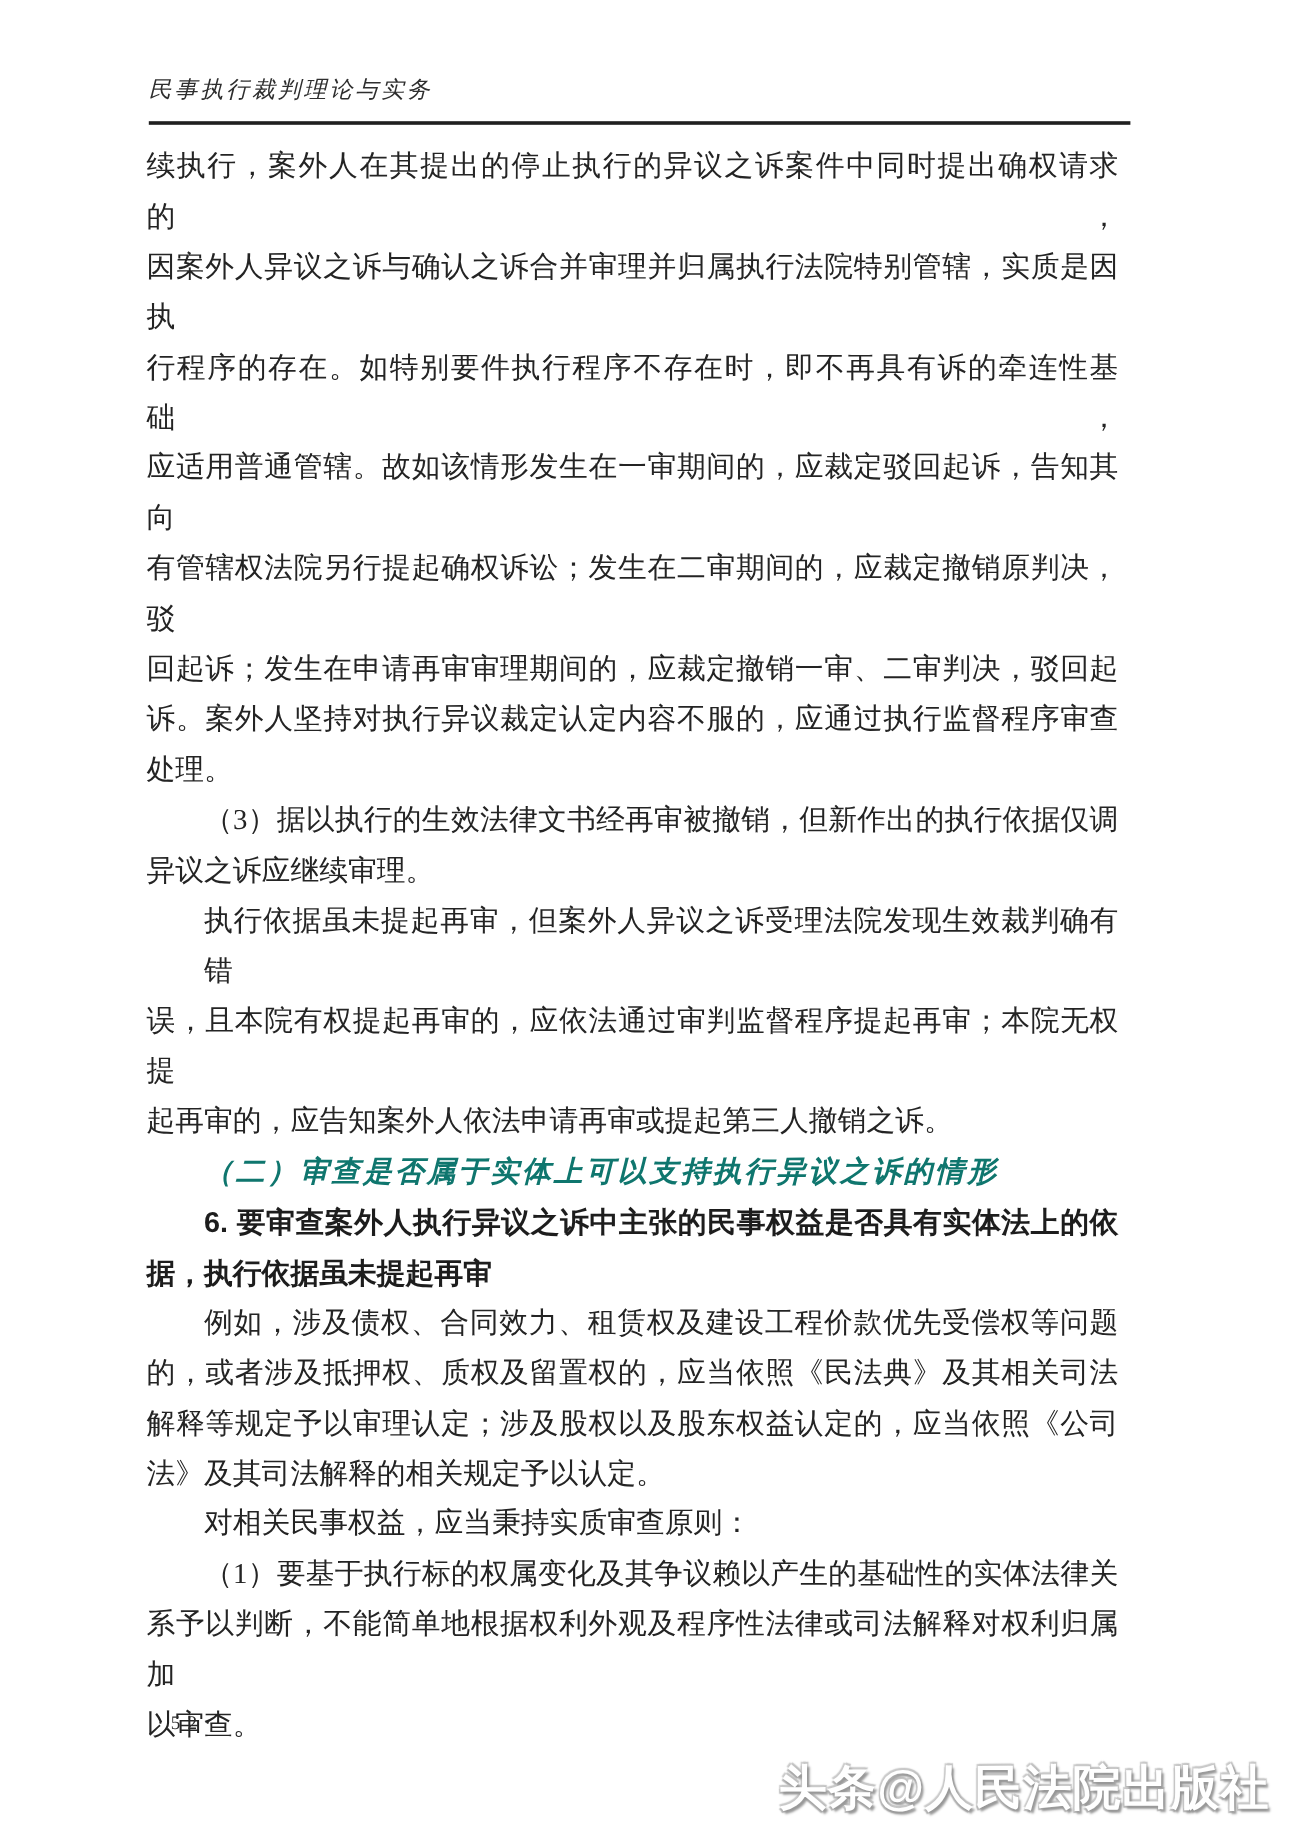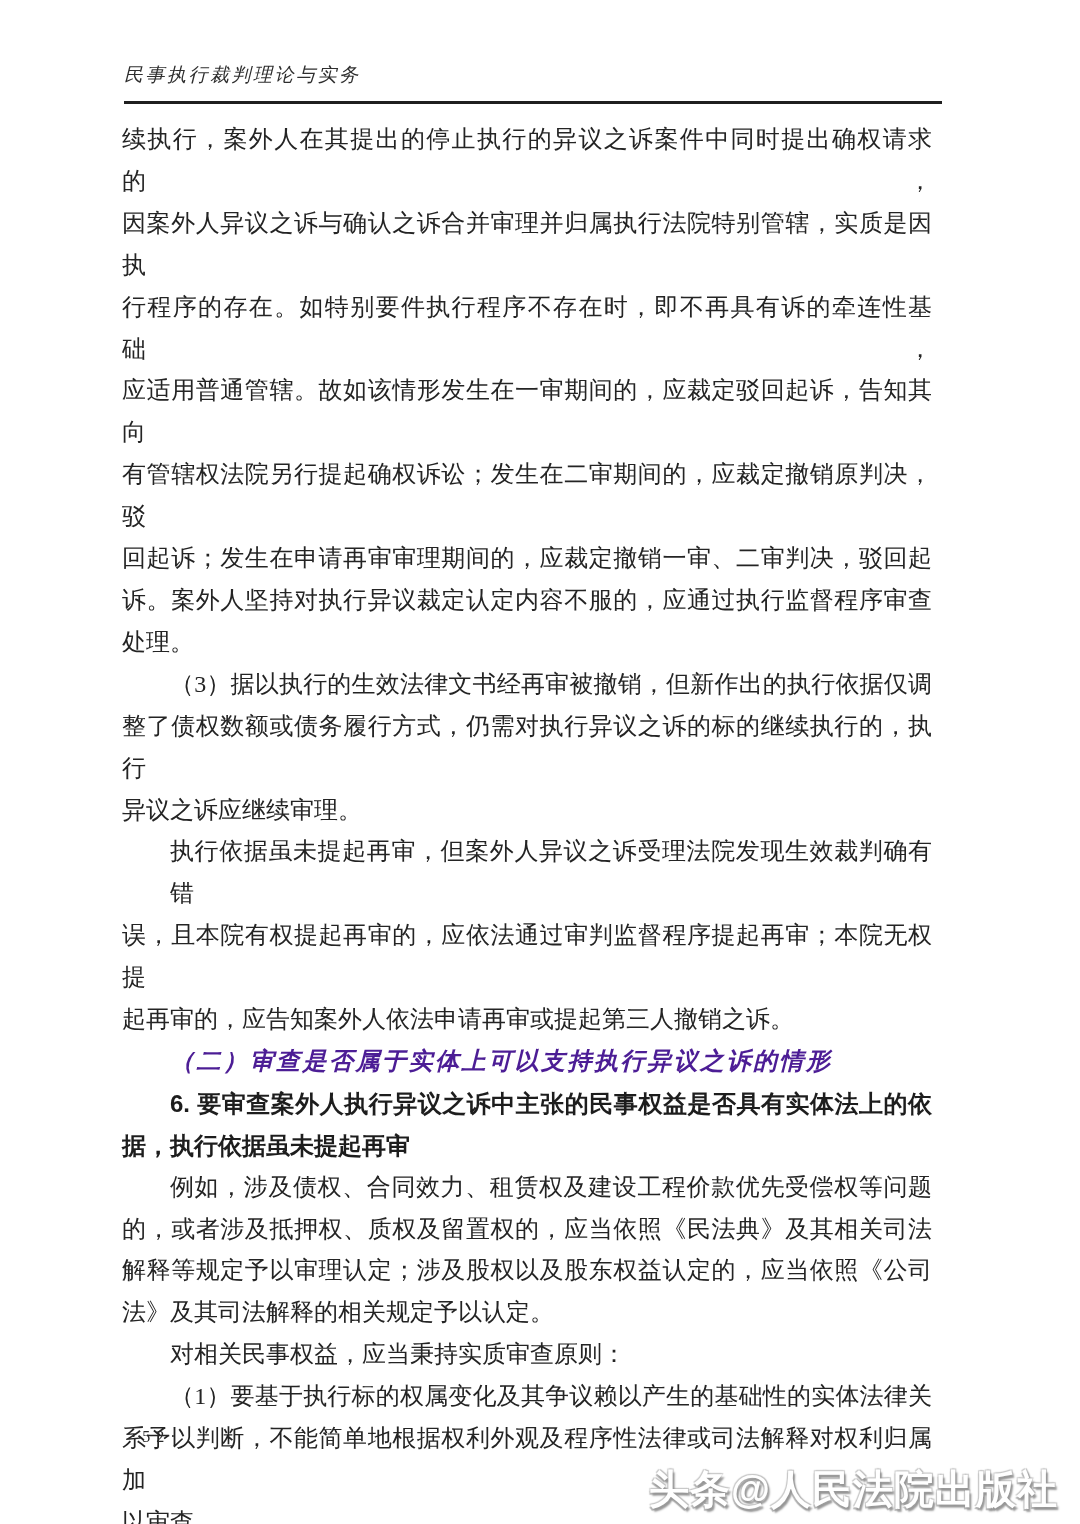--- a/index.html
+++ b/index.html
@@ -49,21 +49,21 @@
   .line.indent { padding-left: 48px; }
   .line.h-bold {
     font-family: "Liberation Sans", sans-serif;
     font-weight: 700;
     color: #1d1d1d;
   }
   .line.h-kaiti {
     font-style: italic;
     font-weight: 600;
     letter-spacing: 2.5px;
-    color: #4c1d95;
+    color: #0f766e;
   }
 
   
   .page-number {
     position: absolute;
     left: 131px; top: 1428px;
     font-size: 16px;
     letter-spacing: 6px;
     color: #2a2a2a;
   }
@@ -95,21 +95,20 @@
   <main class="text-block">
       <div class="line justify">续执行，案外人在其提出的停止执行的异议之诉案件中同时提出确权请求的，</div>
       <div class="line justify">因案外人异议之诉与确认之诉合并审理并归属执行法院特别管辖，实质是因执</div>
       <div class="line justify">行程序的存在。如特别要件执行程序不存在时，即不再具有诉的牵连性基础，</div>
       <div class="line justify">应适用普通管辖。故如该情形发生在一审期间的，应裁定驳回起诉，告知其向</div>
       <div class="line justify">有管辖权法院另行提起确权诉讼；发生在二审期间的，应裁定撤销原判决，驳</div>
       <div class="line justify">回起诉；发生在申请再审审理期间的，应裁定撤销一审、二审判决，驳回起</div>
       <div class="line justify">诉。案外人坚持对执行异议裁定认定内容不服的，应通过执行监督程序审查</div>
       <div class="line">处理。</div>
       <div class="line indent justify">（3）据以执行的生效法律文书经再审被撤销，但新作出的执行依据仅调</div>
-      <div class="line justify">整了债权数额或债务履行方式，仍需对执行异议之诉的标的继续执行的，执行</div>
       <div class="line">异议之诉应继续审理。</div>
       <div class="line indent justify">执行依据虽未提起再审，但案外人异议之诉受理法院发现生效裁判确有错</div>
       <div class="line justify">误，且本院有权提起再审的，应依法通过审判监督程序提起再审；本院无权提</div>
       <div class="line">起再审的，应告知案外人依法申请再审或提起第三人撤销之诉。</div>
       <div class="line indent h-kaiti">（二）审查是否属于实体上可以支持执行异议之诉的情形</div>
       <div class="line indent justify h-bold">6. 要审查案外人执行异议之诉中主张的民事权益是否具有实体法上的依</div>
       <div class="line h-bold">据，执行依据虽未提起再审</div>
       <div class="line indent justify">例如，涉及债权、合同效力、租赁权及建设工程价款优先受偿权等问题</div>
       <div class="line justify">的，或者涉及抵押权、质权及留置权的，应当依照《民法典》及其相关司法</div>
       <div class="line justify">解释等规定予以审理认定；涉及股权以及股东权益认定的，应当依照《公司</div>

